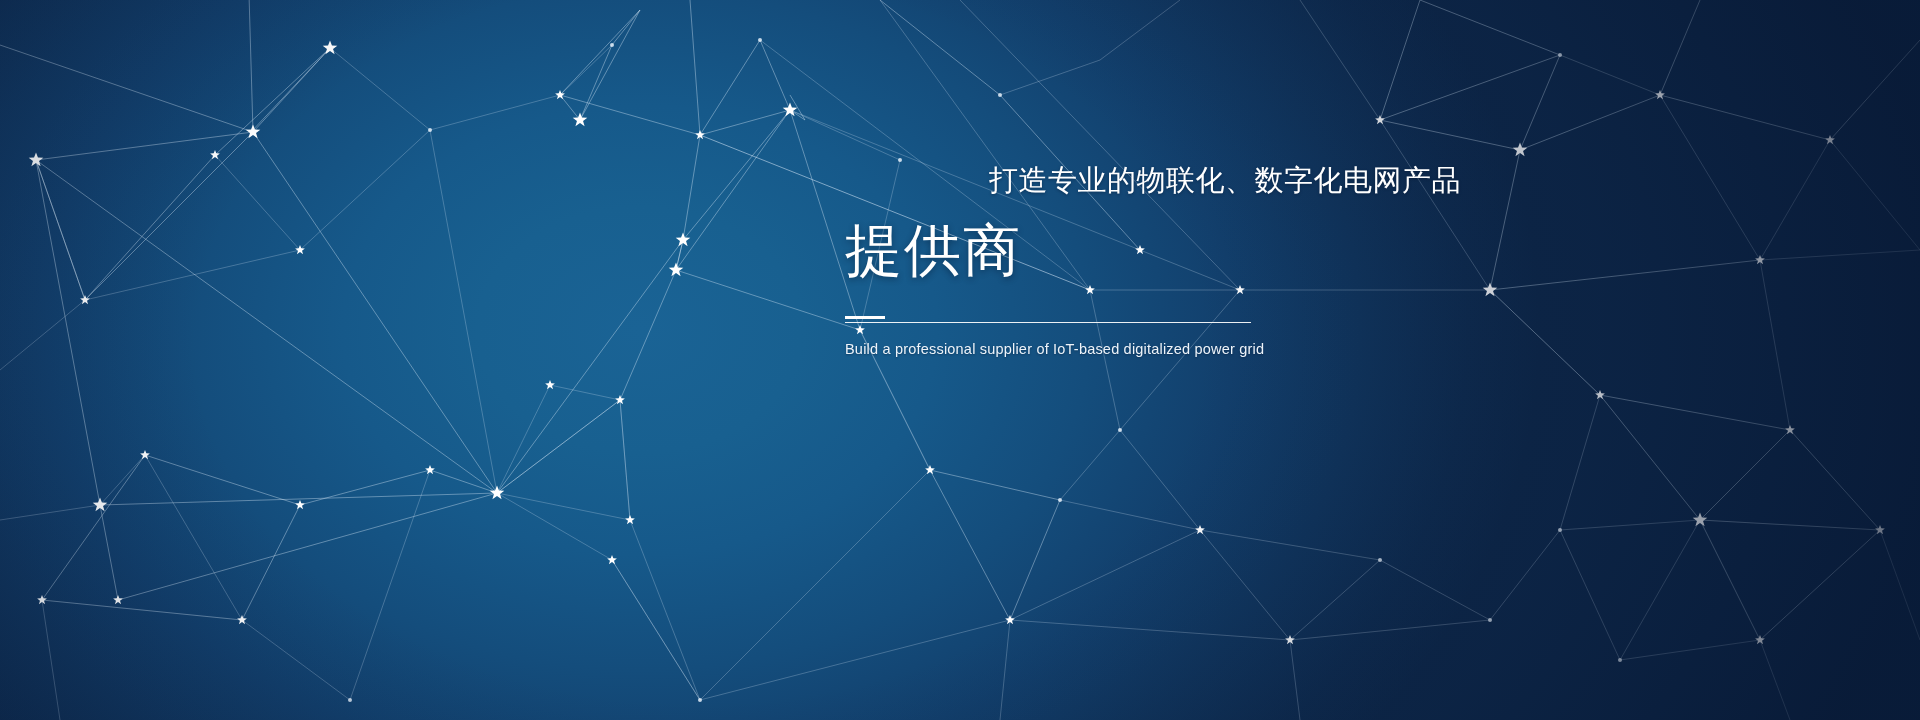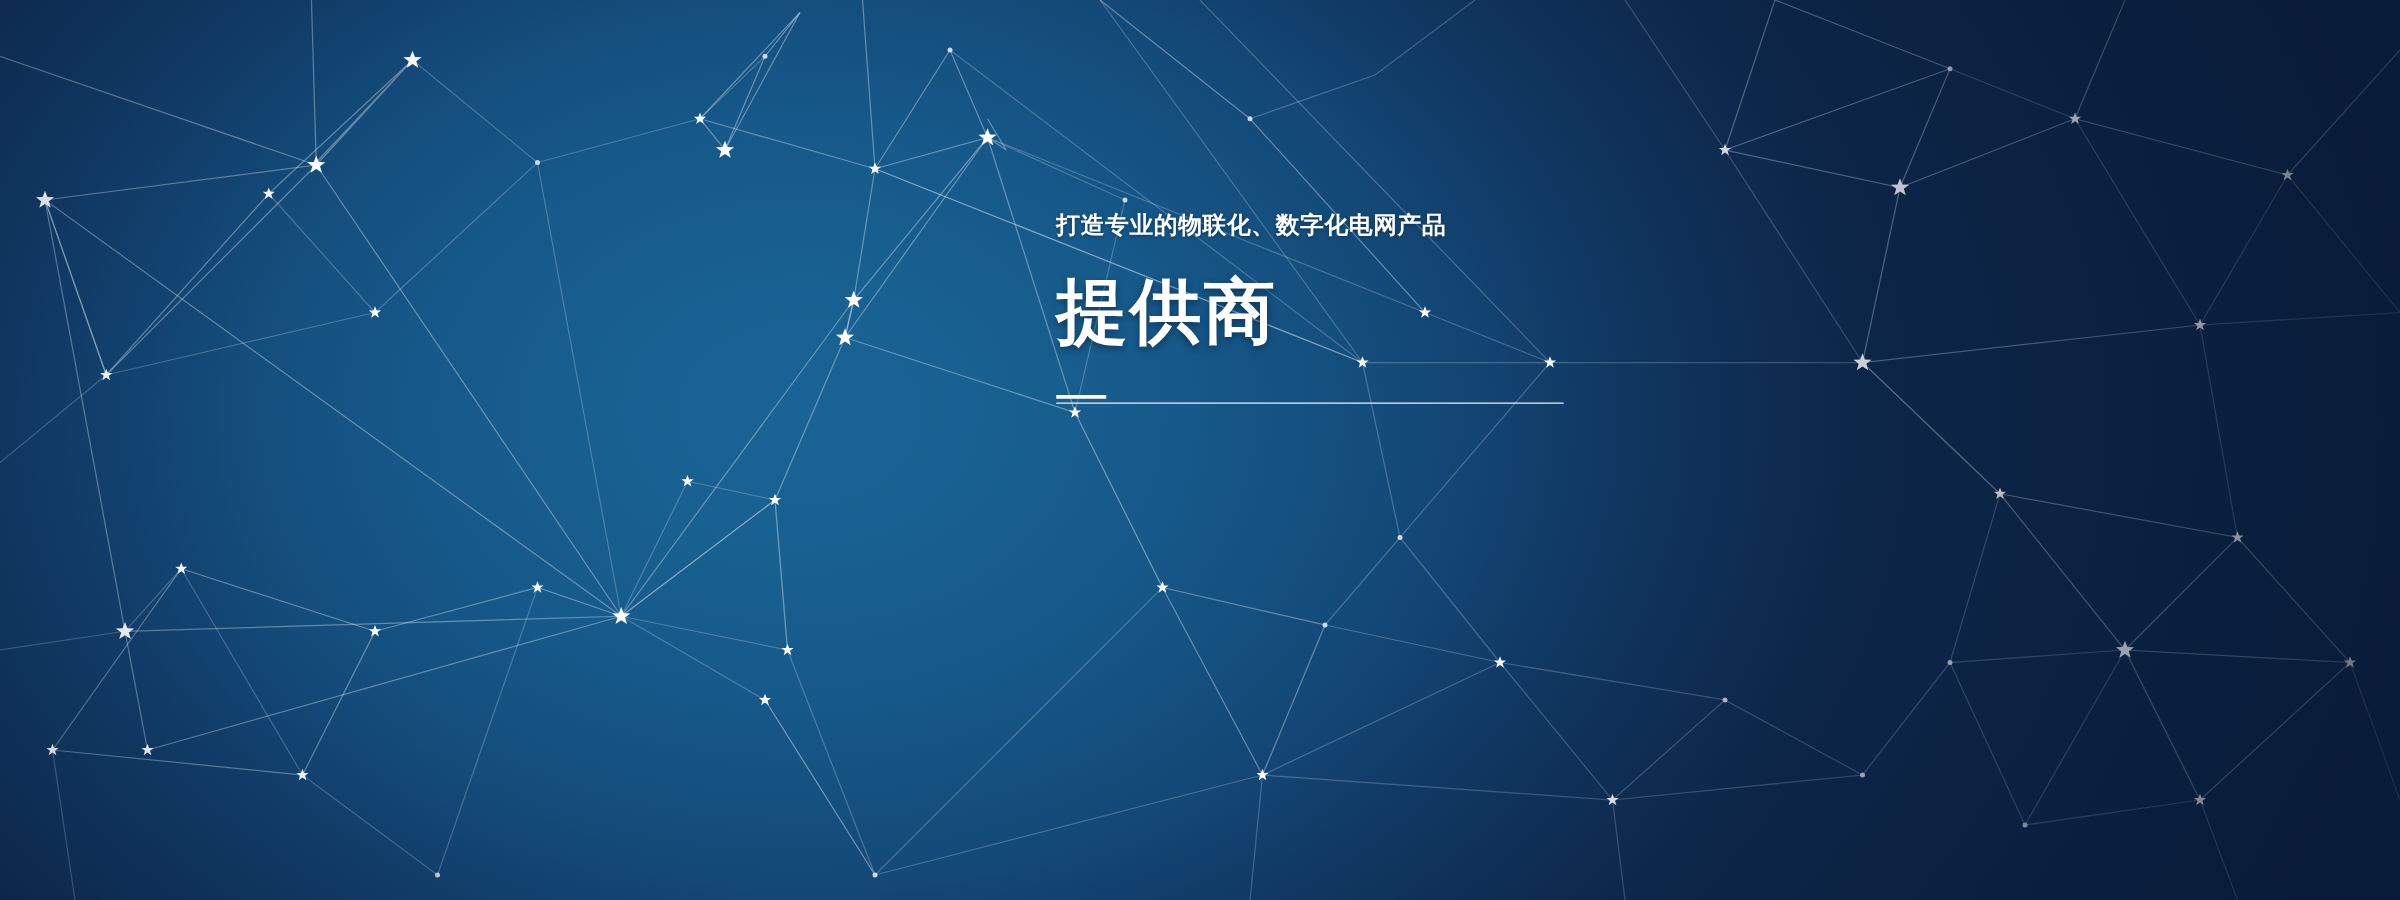--- a/index.html
+++ b/index.html
@@ -59,34 +59,35 @@
 
   
   .hero-text {
     position: absolute;
     left: 845px;
     top: 158px;
     width: 760px;
   }
 
   .headline-sub {
-    font-size: 19px;
+    font-size: 29px;
     line-height: 45px;
-    font-weight: 700;
+    font-weight: 400;
     color: #ffffff;
     letter-spacing: 0.5px;
     text-shadow: 0 1px 3px rgba(5,20,45,0.45);
     white-space: nowrap;
+    text-align: center;
   }
 
   .headline-main {
     margin-top: 14px;
     font-size: 57px;
     line-height: 66px;
-    font-weight: 700;
+    font-weight: 400;
     color: #ffffff;
     letter-spacing: 2px;
     text-shadow: 0 2px 6px rgba(5,20,45,0.45);
   }
 
   .accent-rule {
     margin-top: 33px;
     width: 40px;
     height: 3px;
     background: #ffffff;
@@ -299,18 +300,19 @@
     <circle class="dot" cx="1560" cy="55" r="2"></circle>
   </svg>
 
   <div class="bg-vignette"></div>
 
   <div class="hero-text">
     <div class="headline-sub">打造专业的物联化、数字化电网产品</div>
     <div class="headline-main">提供商</div>
     <div class="accent-rule"></div>
     <div class="subtitle">
+      <div>Build a professional supplier of IoT-based digitalized power grid</div>
     </div>
   </div>
 
   <div class="long-rule"></div>
 
 </div>
 
 </body></html>

